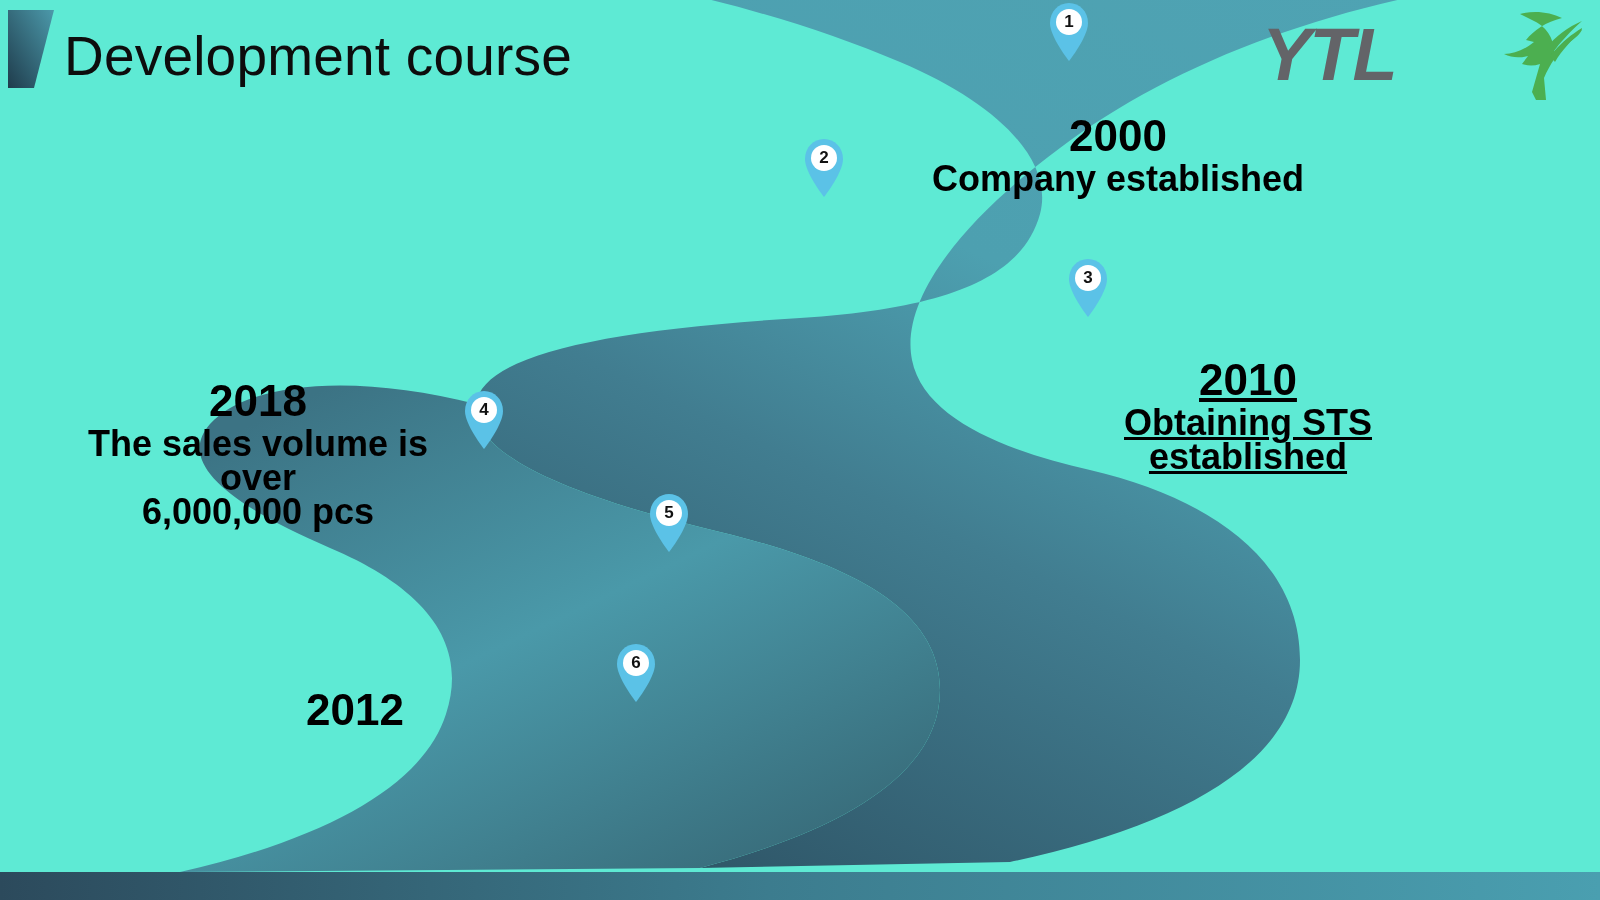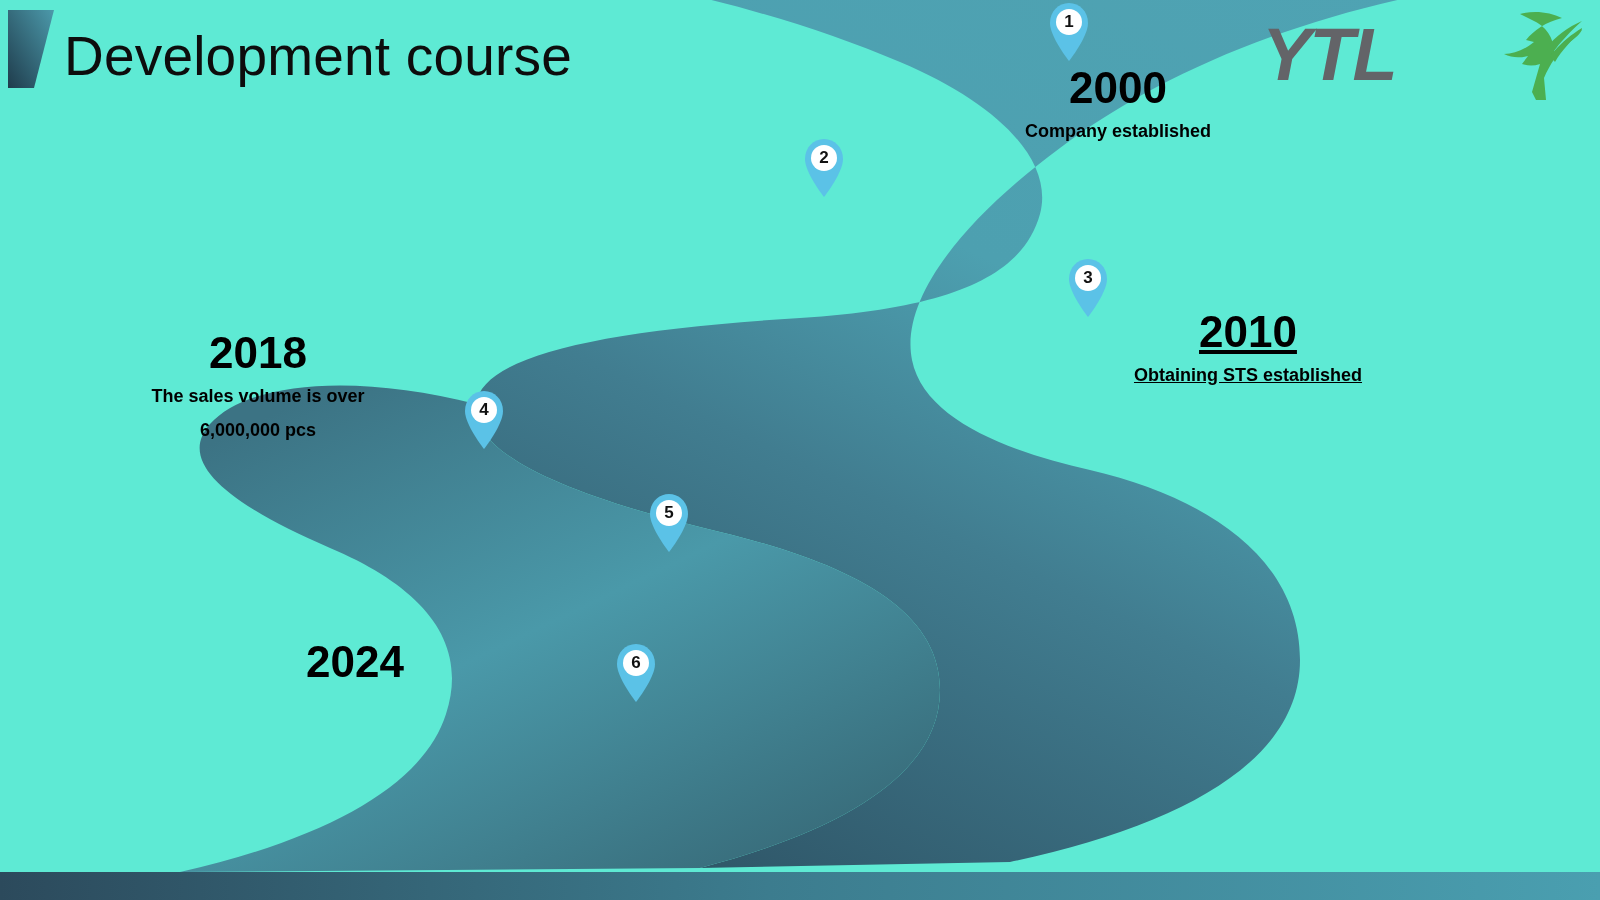--- a/index.html
+++ b/index.html
@@ -82,23 +82,24 @@
     position: absolute;
     text-align: center;
     color: #000000;
   }
   .ms-year {
     font-size: 44px;
     line-height: 52px;
     font-weight: bold;
     color: #000000;
     font-family: "Liberation Sans", sans-serif;
+    margin-top: 48px;
   }
   .ms-desc {
-    font-size: 18px;
+    font-size: 36px;
     line-height: 34px;
     font-weight: bold;
     color: #000000;
     font-family: "Liberation Sans", sans-serif;
     white-space: pre-line;
   }
 
   #ms-1 { left: 918px; top: 62px;  width: 400px; }
   #ms-2 { left: 468px; top: 168px; width: 400px; }
   #ms-3 { left: 1048px; top: 306px; width: 400px; text-decoration: underline; }
@@ -231,21 +232,21 @@
   </div>
 
   <div class="milestone" id="ms-4">
     <div class="ms-year">2018</div>
     <div class="ms-desc">The sales volume is over
 6,000,000 pcs</div>
   </div>
 
 
   <div class="milestone" id="ms-6">
-    <div class="ms-year">2024</div>
+    <div class="ms-year">2012</div>
   </div>
 
   <div class="pin" id="pin-1">
     <svg viewBox="0 0 46 60" width="46" height="60">
       <path d="M23 59 C23 59, 4 35, 4 21 C4 9.5, 12.5 1, 23 1 C33.5 1, 42 9.5, 42 21 C42 35, 23 59, 23 59 Z" fill="#5BC2E7"></path>
       <circle cx="23" cy="20" r="13" fill="#ffffff"></circle>
     </svg>
     <div class="pin-num">1</div>
   </div>
 

